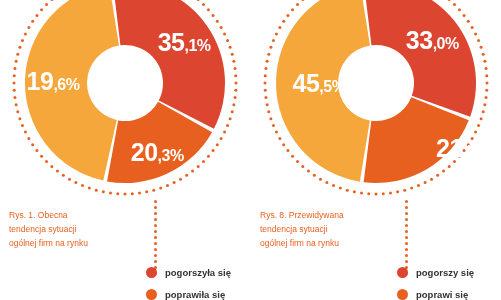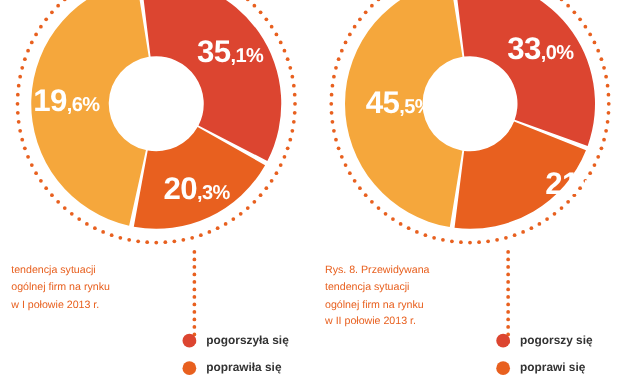--- a/index.html
+++ b/index.html
@@ -226,23 +226,23 @@
       </div>
       <div class="slice-label" id="lbl-1-1" style="left: 147.239px; top: 183.823px;">
         <span class="big">20</span><span class="small">,3%</span>
       </div>
       <div class="slice-label" id="lbl-1-2" style="left: 43.0324px; top: 112.839px;">
         <span class="big">19</span><span class="small">,6%</span>
       </div>
     </div>
 
     <div class="caption">
+      <div>Rys. 1. Obecna</div>
       <div>tendencja sytuacji</div>
       <div>ogólnej firm na rynku</div>
-      <div>w I połowie 2013 r.</div>
     </div>
 
     <div class="connector" id="conn-1">
         <i style="top: 0px;"></i>
         <i style="top: 6px;"></i>
         <i style="top: 12px;"></i>
         <i style="top: 18px;"></i>
         <i style="top: 24px;"></i>
         <i style="top: 30px;"></i>
         <i style="top: 36px;"></i>
@@ -377,21 +377,20 @@
       </div>
       <div class="slice-label" id="lbl-2-2" style="left: 43.0001px; top: 114.874px; margin-left: 15px;">
         <span class="big">45</span><span class="small">,5%</span>
       </div>
     </div>
 
     <div class="caption">
       <div>Rys. 8. Przewidywana</div>
       <div>tendencja sytuacji</div>
       <div>ogólnej firm na rynku</div>
-      <div>w II połowie 2013 r.</div>
     </div>
 
     <div class="connector" id="conn-2">
         <i style="top: 0px;"></i>
         <i style="top: 6px;"></i>
         <i style="top: 12px;"></i>
         <i style="top: 18px;"></i>
         <i style="top: 24px;"></i>
         <i style="top: 30px;"></i>
         <i style="top: 36px;"></i>

